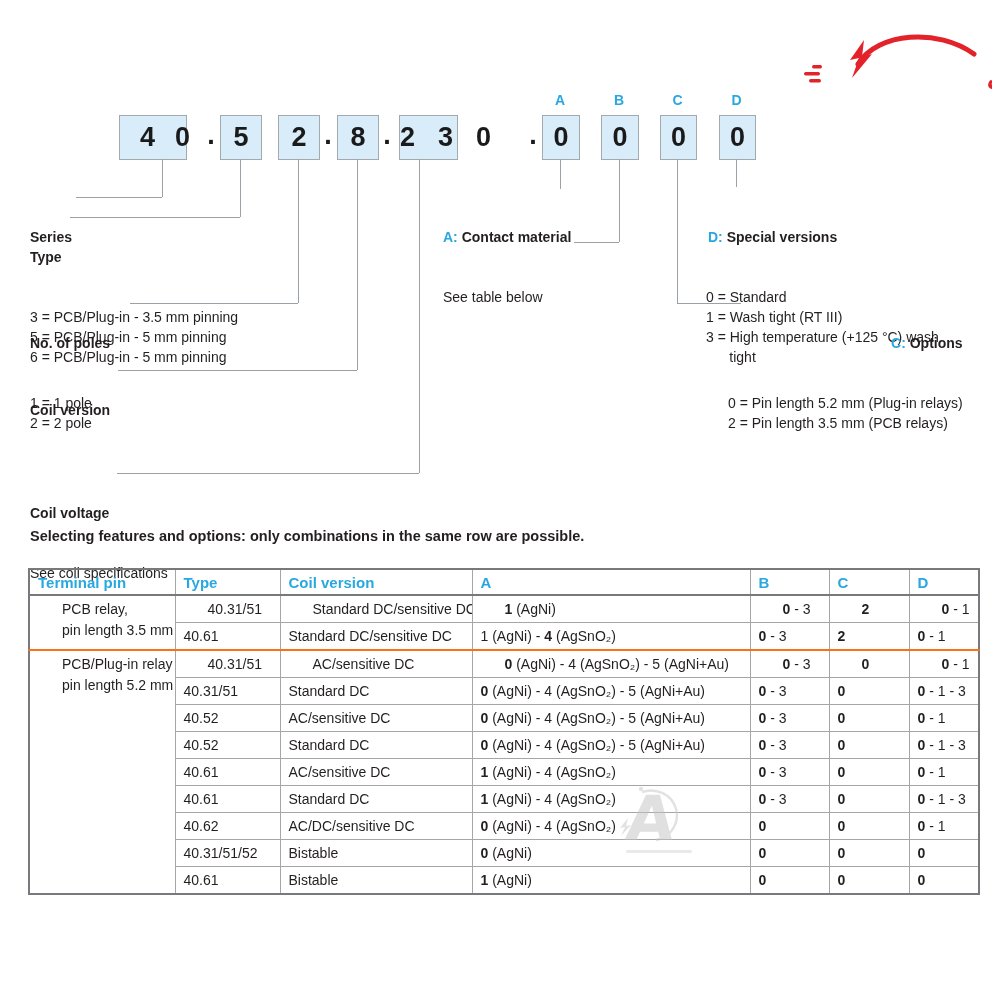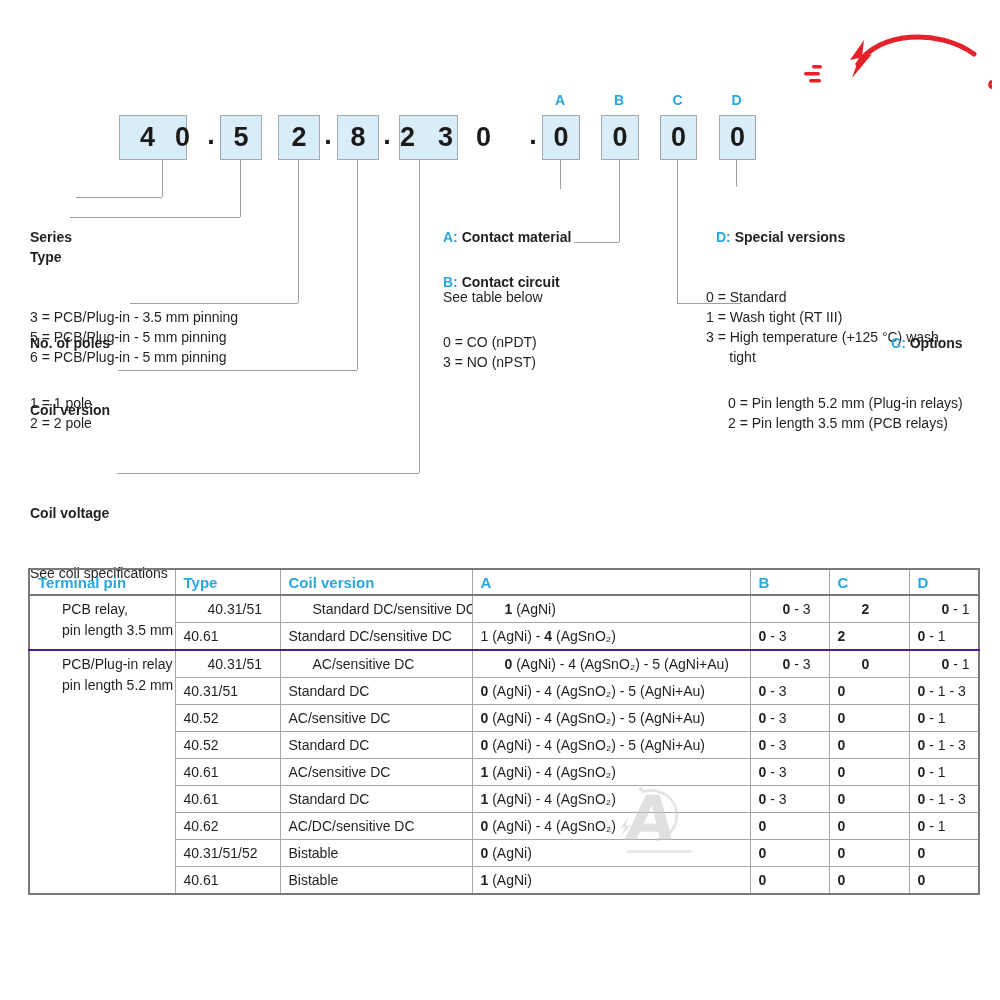--- a/index.html
+++ b/index.html
@@ -26,21 +26,21 @@
   .note{position:absolute;left:30px;top:526px;font-size:14.5px;line-height:20.5px;}
   .note .b{font-weight:bold;}
   
   .tblwrap{position:absolute;left:28px;top:568px;width:828px;}
   table{border-collapse:collapse;table-layout:fixed;width:950px;font-size:14px;color:#231f20;}
   th,td{border:1px solid #a6a6a6;padding:0 0 0 8px;text-align:left;overflow:hidden;white-space:nowrap;}
   table{border:2px solid #77797c;}
   th{height:24px;color:#29a8e0;font-size:15px;font-weight:bold;border-bottom:2px solid #77797c;}
   td{height:26px;}
   td.term{vertical-align:top;padding-top:3px;line-height:21px;}
-  tr.gstart td{border-top:2px solid #4c1d95;padding-left:32px;}
+  tr.gstart td{border-top:2px solid #f97316;padding-left:32px;}
   td b{font-weight:bold;}
   
   .wm{position:absolute;left:612px;top:766px;opacity:.5;pointer-events:none;z-index:5;}
   
   .logo{position:absolute;left:802px;top:22px;}
 </style>
 </head>
 <body>
 
 <div class="page">
@@ -114,35 +114,32 @@
   </div>
   <div class="sec" style="left:30px;top:463px;">
     <div class="t">Coil voltage</div>
     <div><div class="li">See coil specifications</div></div>
   </div>
 
   <div class="sec" style="left:443px;top:187px;">
     <div class="t"><span class="pfx">A:</span> <span>Contact material</span></div>
     <div><div class="li">See table below</div></div>
   </div>
-  <div class="sec" style="left:443px;top:232px;">
-    <div class="t"><span class="pfx">B:</span> <span>Contact circuit</span></div>
-    <div><div class="li">0 = CO (nPDT)</div><div class="li">3 = NO (nPST)</div></div>
-  </div>
 
   <div class="sec" style="left:706px;top:187px;">
-    <div class="t" style="margin-left:10px;"><span class="pfx">D:</span> <span>Special versions</span></div>
+    <div class="t" style="margin-left:2px;"><span class="pfx">D:</span> <span>Special versions</span></div>
     <div><div class="li">0 = Standard</div><div class="li">1 = Wash tight (RT III)</div><div class="li">3 = High temperature (+125 °C) wash</div><div class="li">      tight</div></div>
   </div>
   <div class="sec" style="left:728px;top:293px;">
     <div class="t" style="margin-left:17px;text-align:right;"><span class="pfx">C:</span> <span>Options</span></div>
     <div><div class="li">0 = Pin length 5.2 mm (Plug-in relays)</div><div class="li">2 = Pin length 3.5 mm (PCB relays)</div></div>
   </div>
 
   <div class="note">
+    <div class="b">Selecting features and options: only combinations in the same row are possible.</div>
   </div>
 
   <div class="tblwrap">
     <table>
       <colgroup>
         <col style="width:146px;">
           <col style="width:105px;">
           <col style="width:192px;">
         <col style="width:278px;">
           <col style="width:79px;">

